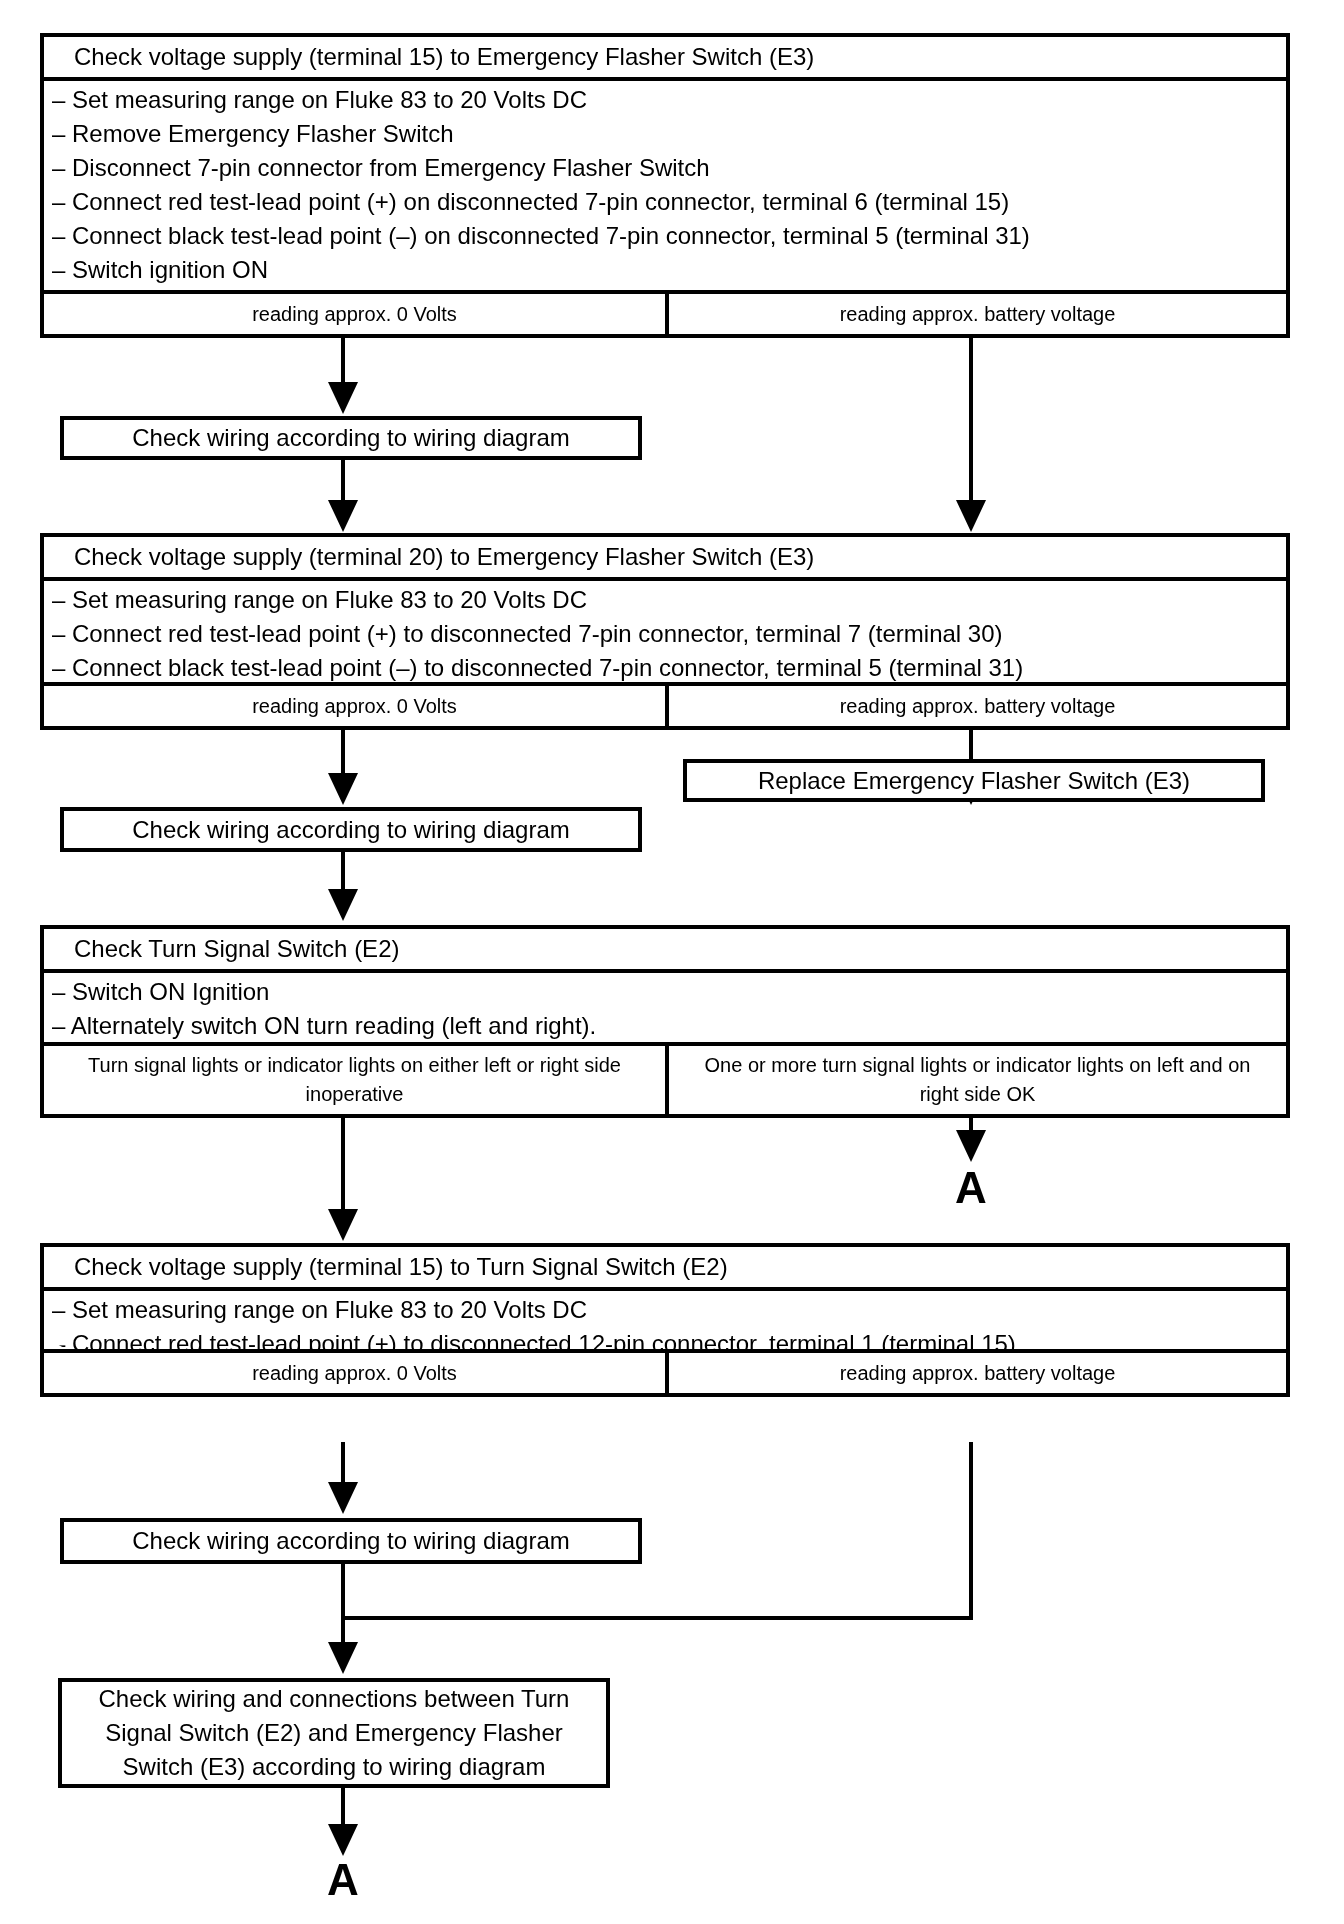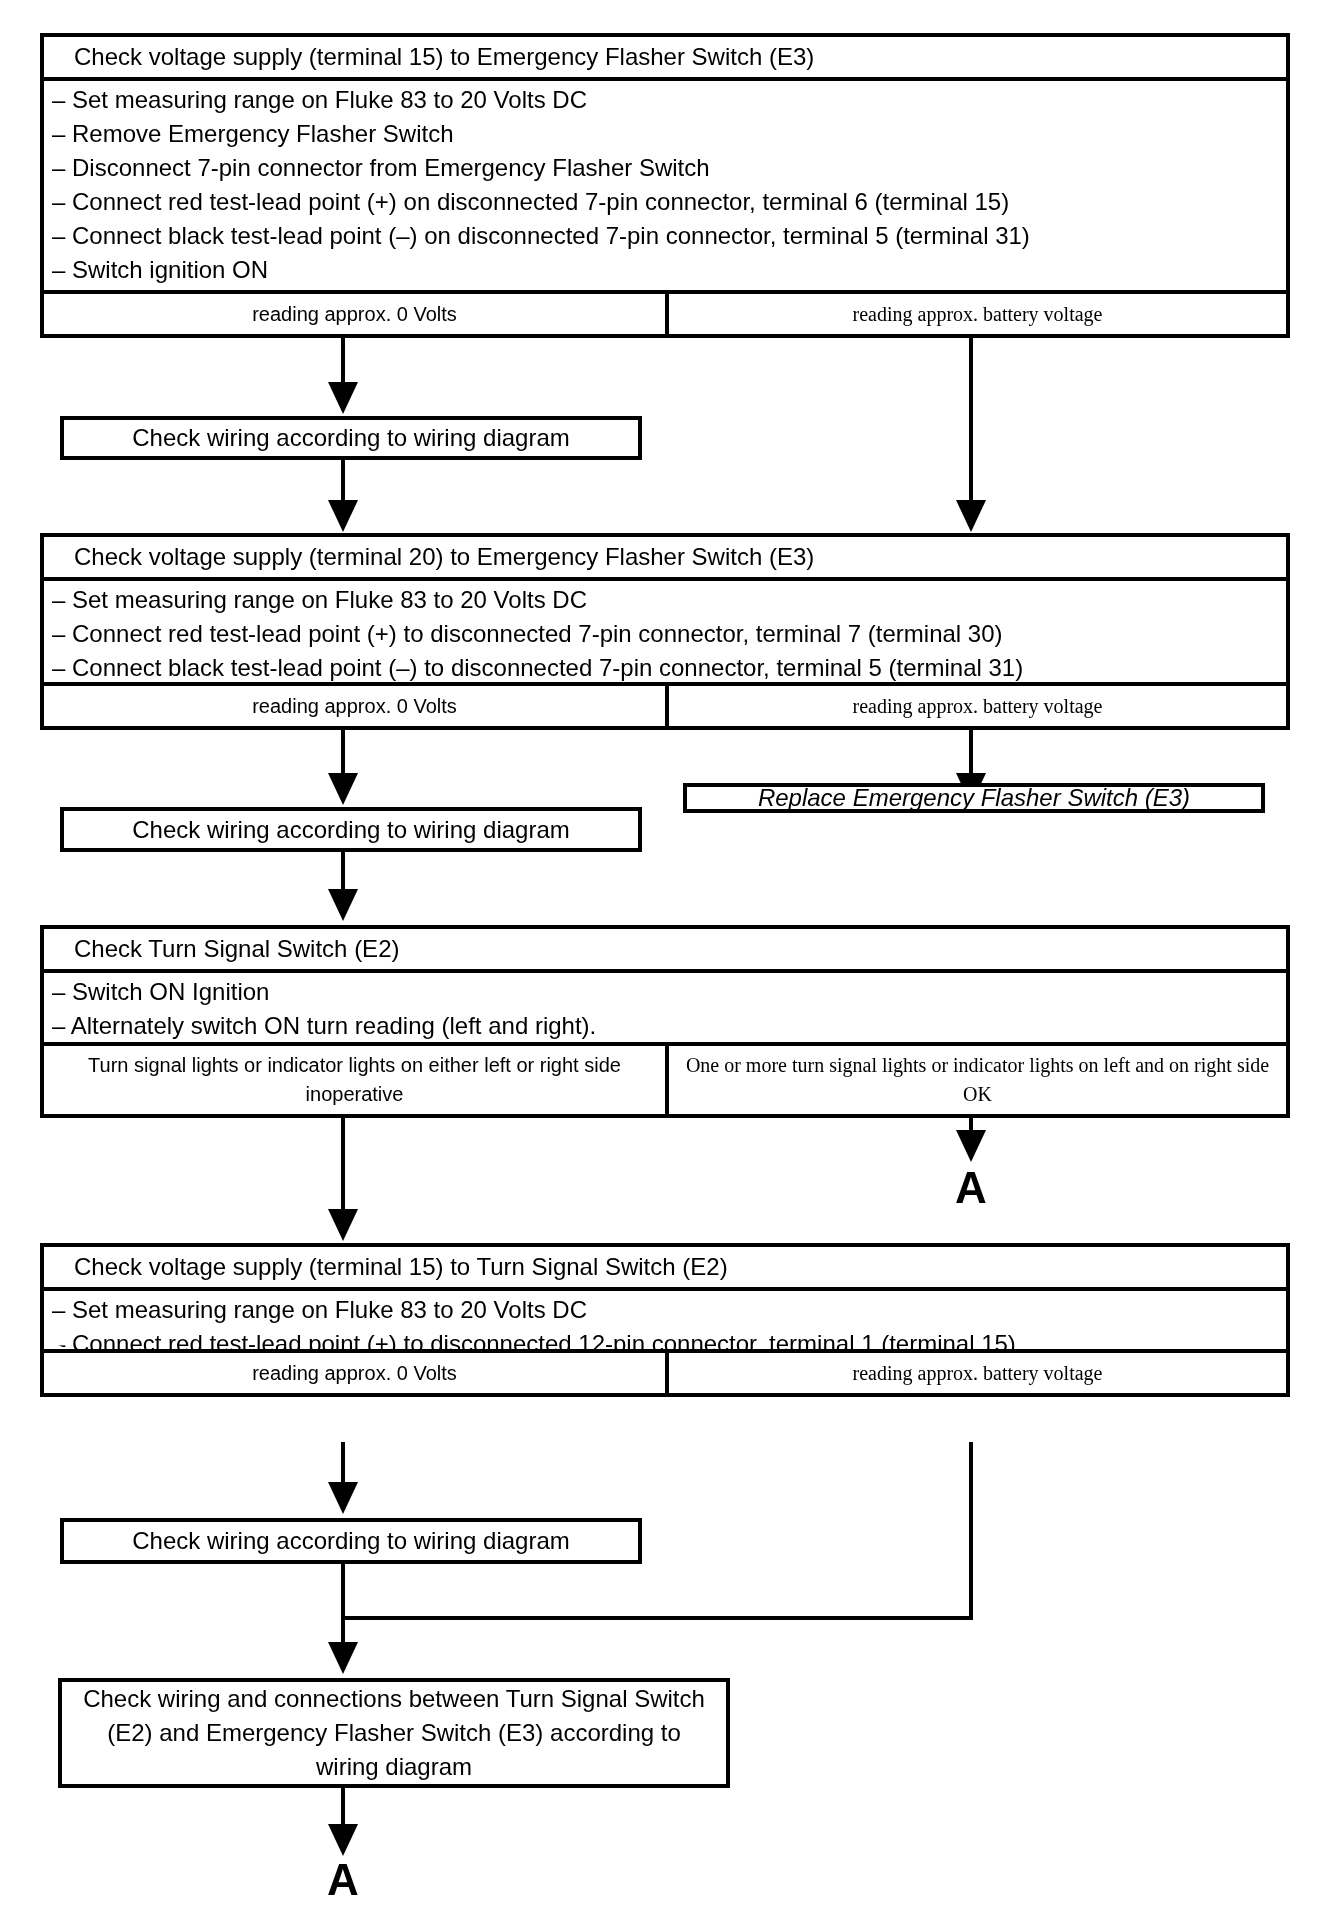--- a/index.html
+++ b/index.html
@@ -49,21 +49,21 @@
   .outcome {
     width: 50%;
     text-align: center;
     font-size: 20px;
     line-height: 30px;
     padding: 5px 14px;
     display: flex;
     align-items: center;
     justify-content: center;
   }
-  .outcome + .outcome { border-left: 4px solid #000; font-family: Liberation Serif, serif; }
+  .outcome + .outcome { border-left: 4px solid #000; }
   
   .action {
     position: absolute;
     border: 4px solid #000;
     background: #fff;
     font-size: 24px;
     line-height: 34px;
     text-align: center;
     display: flex;
     align-items: center;
@@ -136,21 +136,21 @@
   </div>
 
   <div class="vline" style="left:341px;top:730px;height:44px;"></div>
   <div class="ah" style="left:328px;top:773px;"></div>
   <div class="vline" style="left:969px;top:730px;height:44px;"></div>
   <div class="ah" style="left:956px;top:773px;"></div>
 
   <div class="action" style="left:60px;top:807px;width:582px;height:45px;">
     <span>Check wiring according to wiring diagram</span>
   </div>
-  <div class="action" style="left:683px;top:783px;width:582px;height:30px;font-style:italic;">
+  <div class="action" style="left:683px;top:759px;width:582px;height:43px;">
     <span>Replace Emergency Flasher Switch (E3)</span>
   </div>
 
   <div class="vline" style="left:341px;top:852px;height:38px;"></div>
   <div class="ah" style="left:328px;top:889px;"></div>
 
   <div class="pblock" style="top:925px;height:193px;">
     <div class="ptitle">Check Turn Signal Switch (E2)</div>
     <div class="pbody">
       <div class="step">– Switch ON Ignition</div>
@@ -188,21 +188,21 @@
   <div class="action" style="left:60px;top:1518px;width:582px;height:46px;">
     <span>Check wiring according to wiring diagram</span>
   </div>
 
   <div class="vline" style="left:969px;top:1442px;height:178px;"></div>
   <div class="hline" style="left:341px;top:1616px;width:632px;"></div>
 
   <div class="vline" style="left:341px;top:1564px;height:78px;"></div>
   <div class="ah" style="left:328px;top:1642px;"></div>
 
-  <div class="action" style="left:58px;top:1678px;width:672px;height:110px;">
+  <div class="action" style="left:58px;top:1678px;width:552px;height:110px;">
     <span>Check wiring and connections between Turn Signal Switch (E2) and Emergency Flasher Switch (E3) according to wiring diagram</span>
   </div>
 
   <div class="vline" style="left:341px;top:1788px;height:36px;"></div>
   <div class="ah" style="left:328px;top:1824px;"></div>
   <div class="alabel" style="left:343px;top:1858px;">A</div>
 
 </div>
 
 </body></html>

